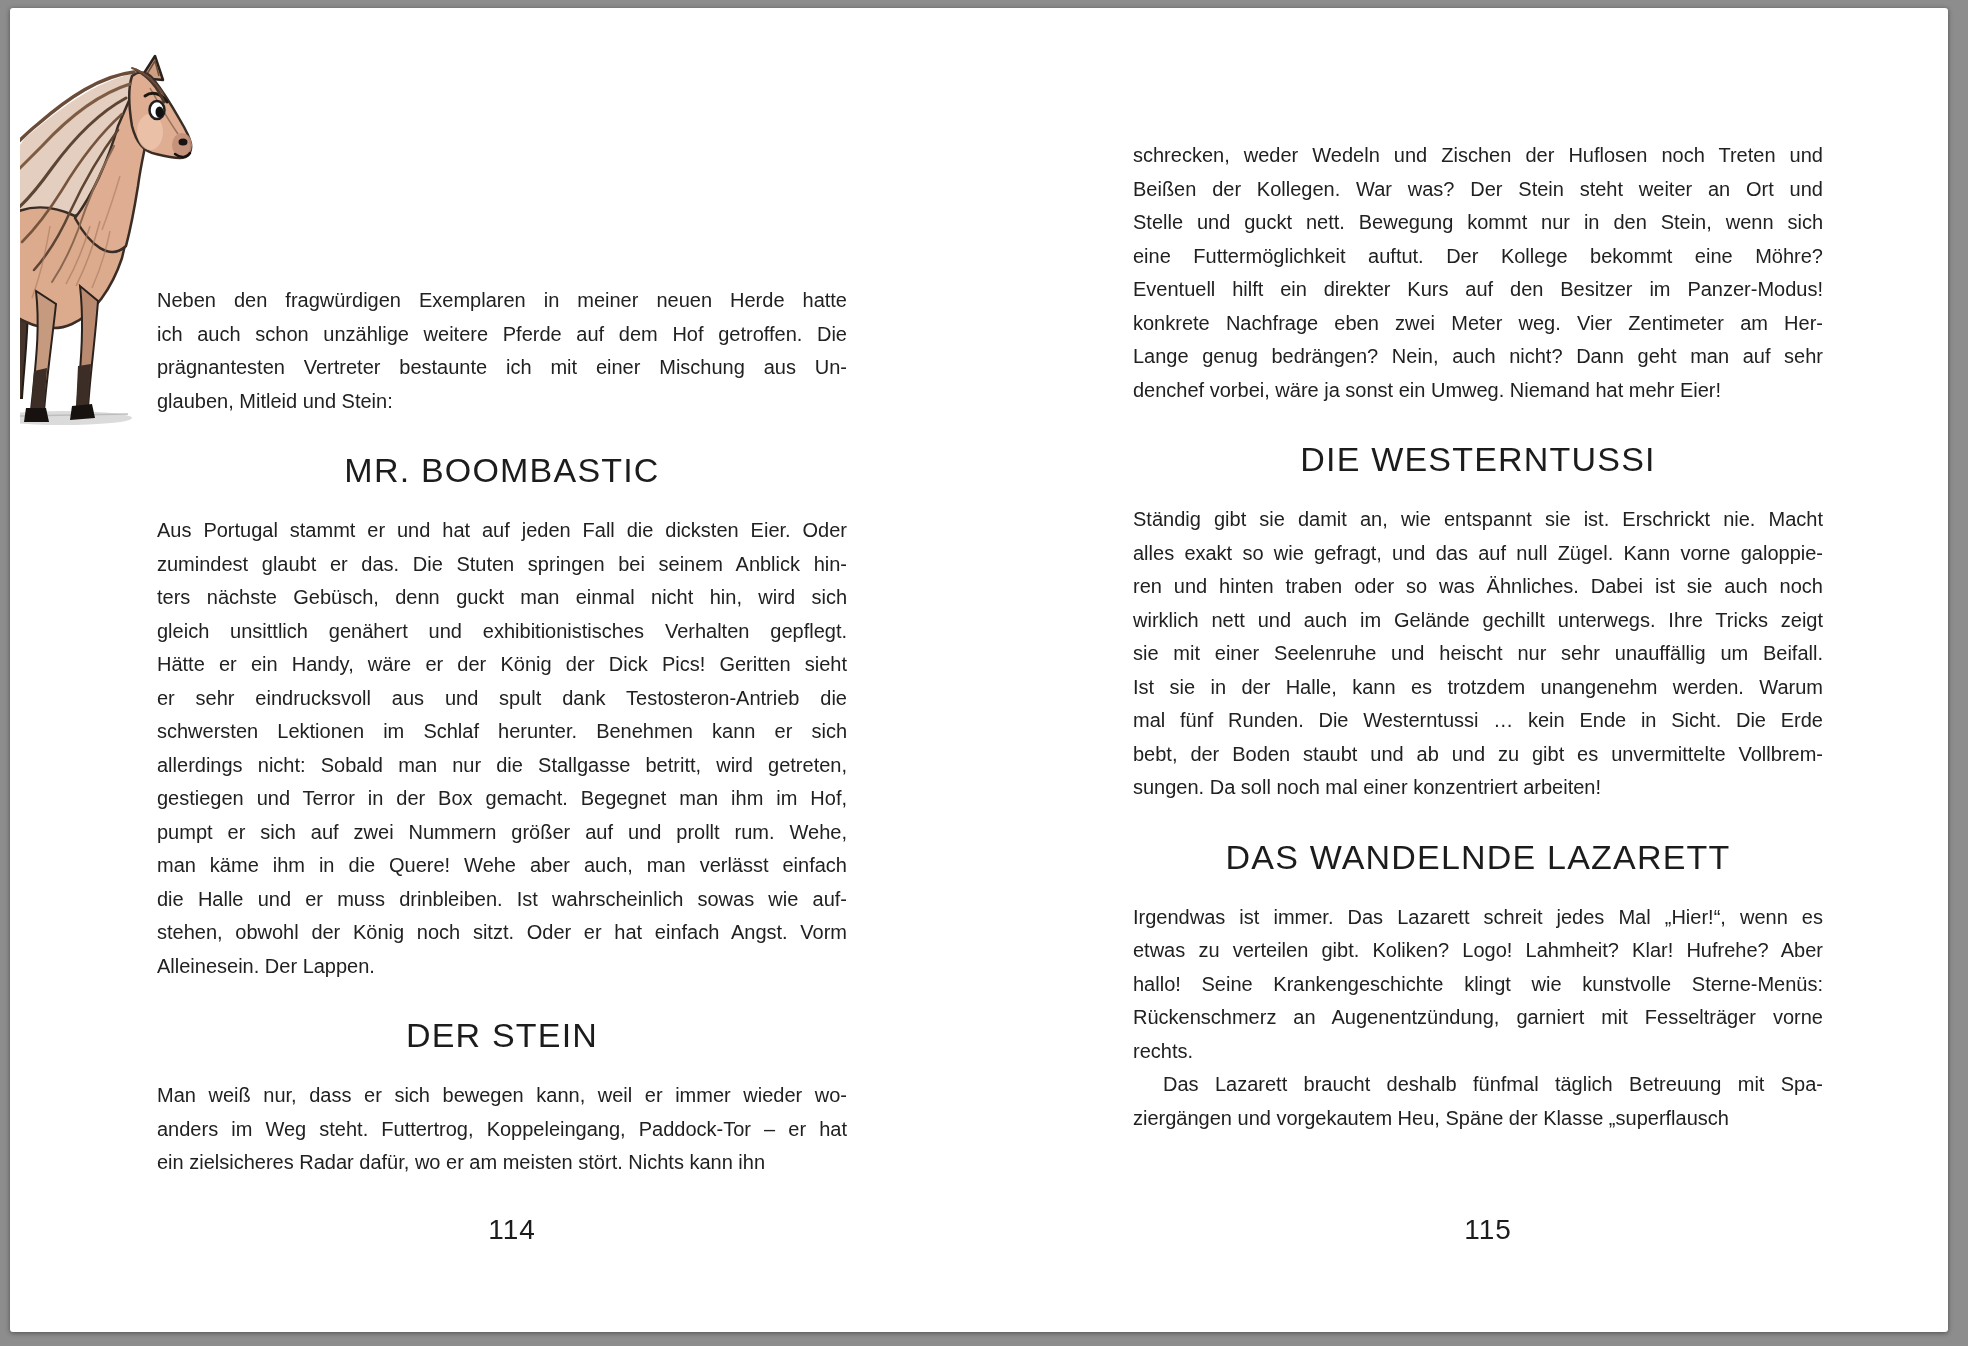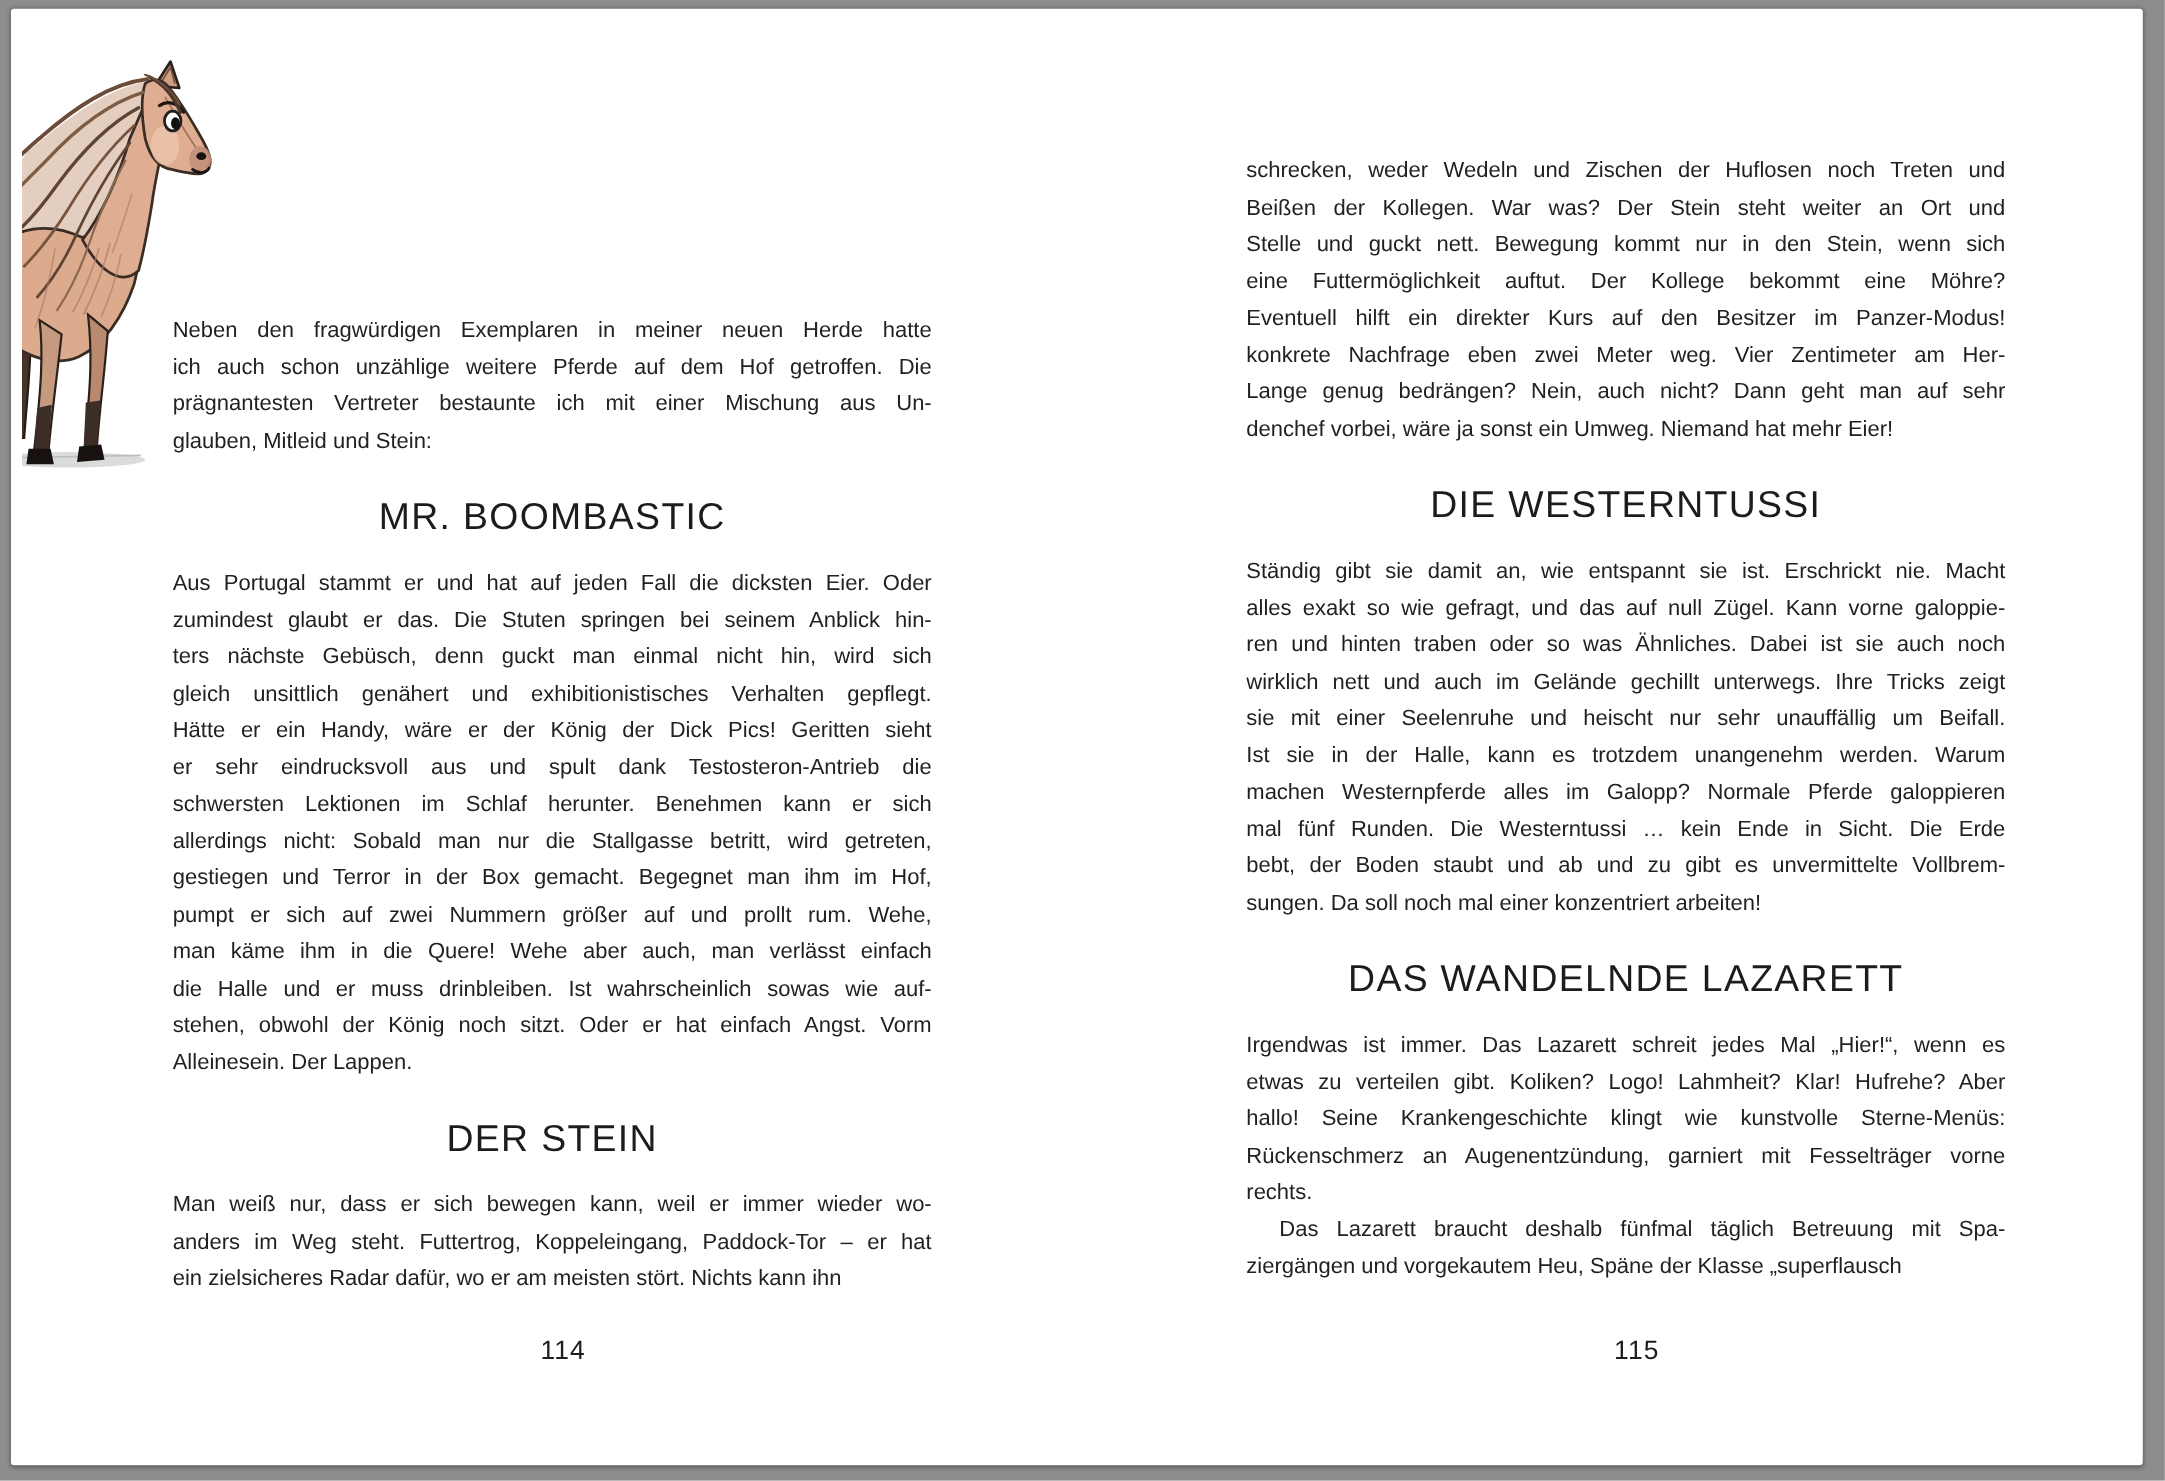--- a/index.html
+++ b/index.html
@@ -25,21 +25,21 @@
     text-align:justify; text-align-last:justify;
   }
   .tline-last { text-align-last:left; }
   .indent-first .tline:first-child { text-indent:30px; }
   .heading {
     font-size:34px; font-weight:400; letter-spacing:1.2px; color:#1c1c1c;
     text-align:center; line-height:32px; margin:36px 0 28px 0;
   }
   .pagenum {
     position:absolute; top:1206px; width:120px; text-align:center;
-    font-size:24px; color:#1c1c1c; letter-spacing:1px;
+    font-size:28px; color:#1c1c1c; letter-spacing:1px;
   }
   .pagenum-left  { left:442px; }
   .pagenum-right { left:1418px; }
   .horse { position:absolute; left:10px; top:38px; }
 </style>
 </head>
 <body>
 
 <div class="page">
 
@@ -145,21 +145,20 @@
         <div class="tline tline-last">denchef vorbei, wäre ja sonst ein Umweg. Niemand hat mehr Eier!</div>
       </div>
     <h2 class="heading">DIE WESTERNTUSSI</h2>
     <div class="para">
         <div class="tline">Ständig gibt sie damit an, wie entspannt sie ist. Erschrickt nie. Macht</div>
         <div class="tline">alles exakt so wie gefragt, und das auf null Zügel. Kann vorne galoppie-</div>
         <div class="tline">ren und hinten traben oder so was Ähnliches. Dabei ist sie auch noch</div>
         <div class="tline">wirklich nett und auch im Gelände gechillt unterwegs. Ihre Tricks zeigt</div>
         <div class="tline">sie mit einer Seelenruhe und heischt nur sehr unauffällig um Beifall.</div>
         <div class="tline">Ist sie in der Halle, kann es trotzdem unangenehm werden. Warum</div>
-        <div class="tline">machen Westernpferde alles im Galopp? Normale Pferde galoppieren</div>
         <div class="tline">mal fünf Runden. Die Westerntussi … kein Ende in Sicht. Die Erde</div>
         <div class="tline">bebt, der Boden staubt und ab und zu gibt es unvermittelte Vollbrem-</div>
         <div class="tline tline-last">sungen. Da soll noch mal einer konzentriert arbeiten!</div>
       </div>
     <h2 class="heading">DAS WANDELNDE LAZARETT</h2>
     <div class="para">
         <div class="tline">Irgendwas ist immer. Das Lazarett schreit jedes Mal „Hier!“, wenn es</div>
         <div class="tline">etwas zu verteilen gibt. Koliken? Logo! Lahmheit? Klar! Hufrehe? Aber</div>
         <div class="tline">hallo! Seine Krankengeschichte klingt wie kunstvolle Sterne-Menüs:</div>
         <div class="tline">Rückenschmerz an Augenentzündung, garniert mit Fesselträger vorne</div>

